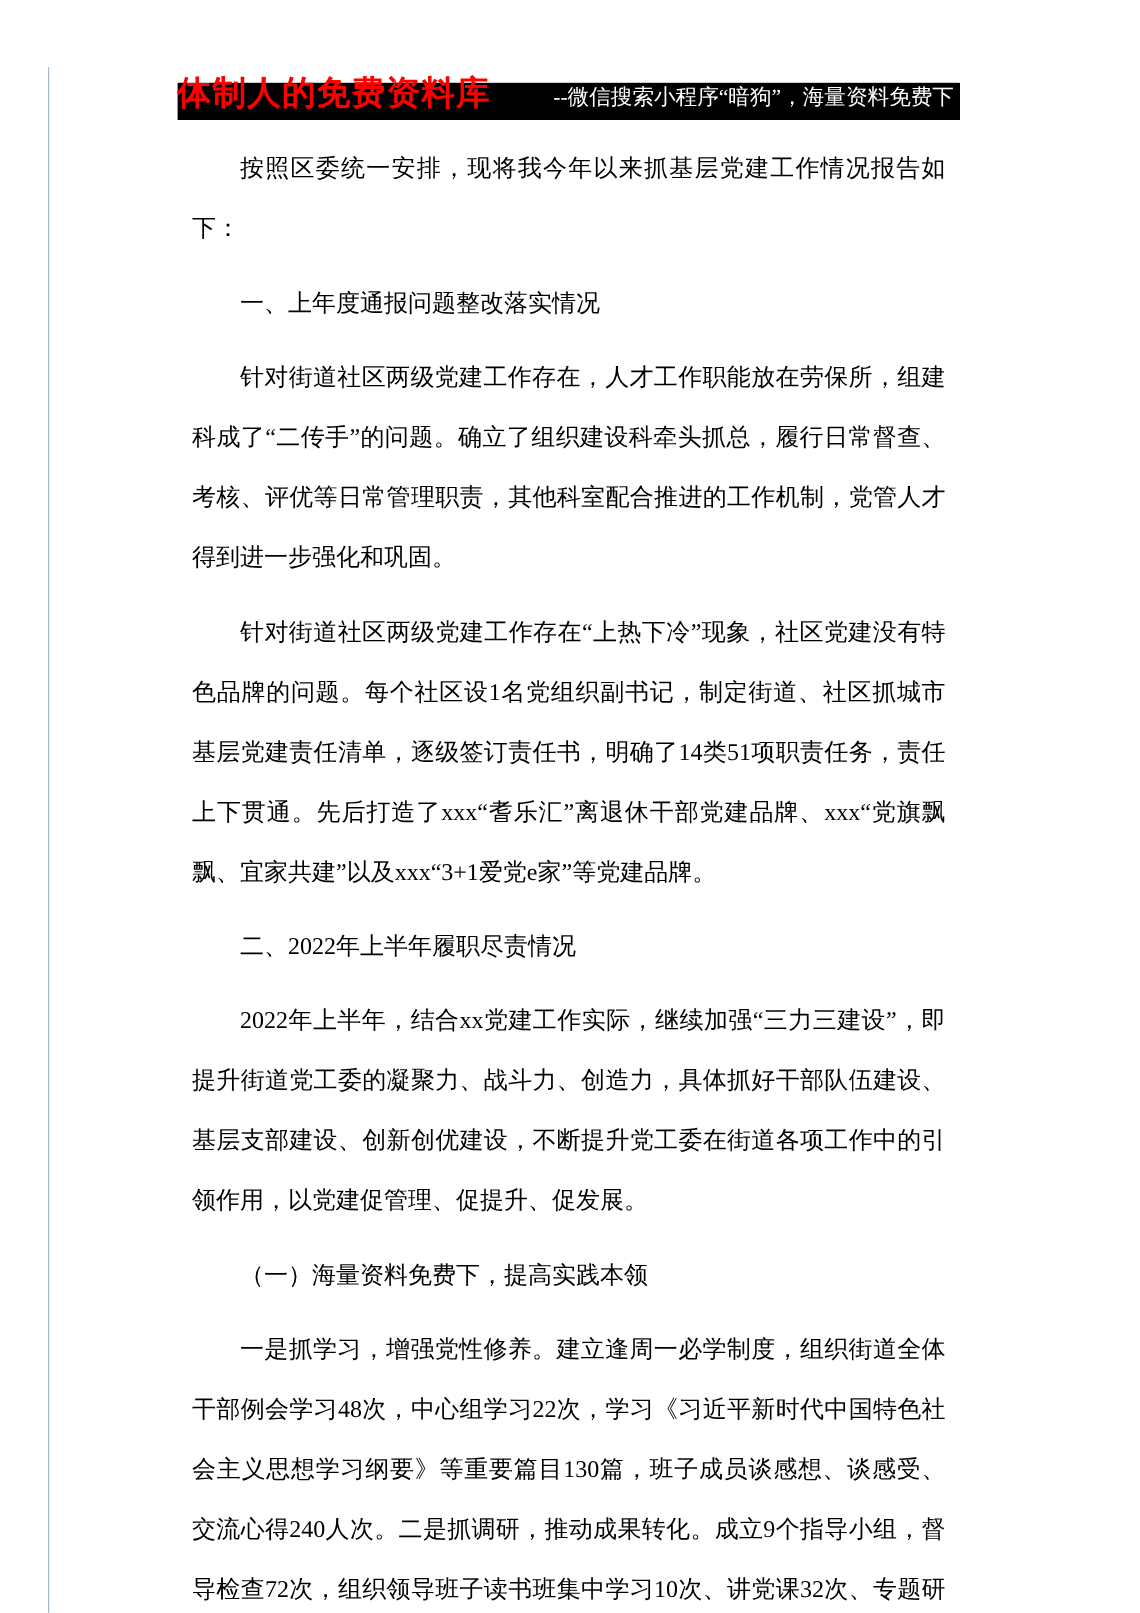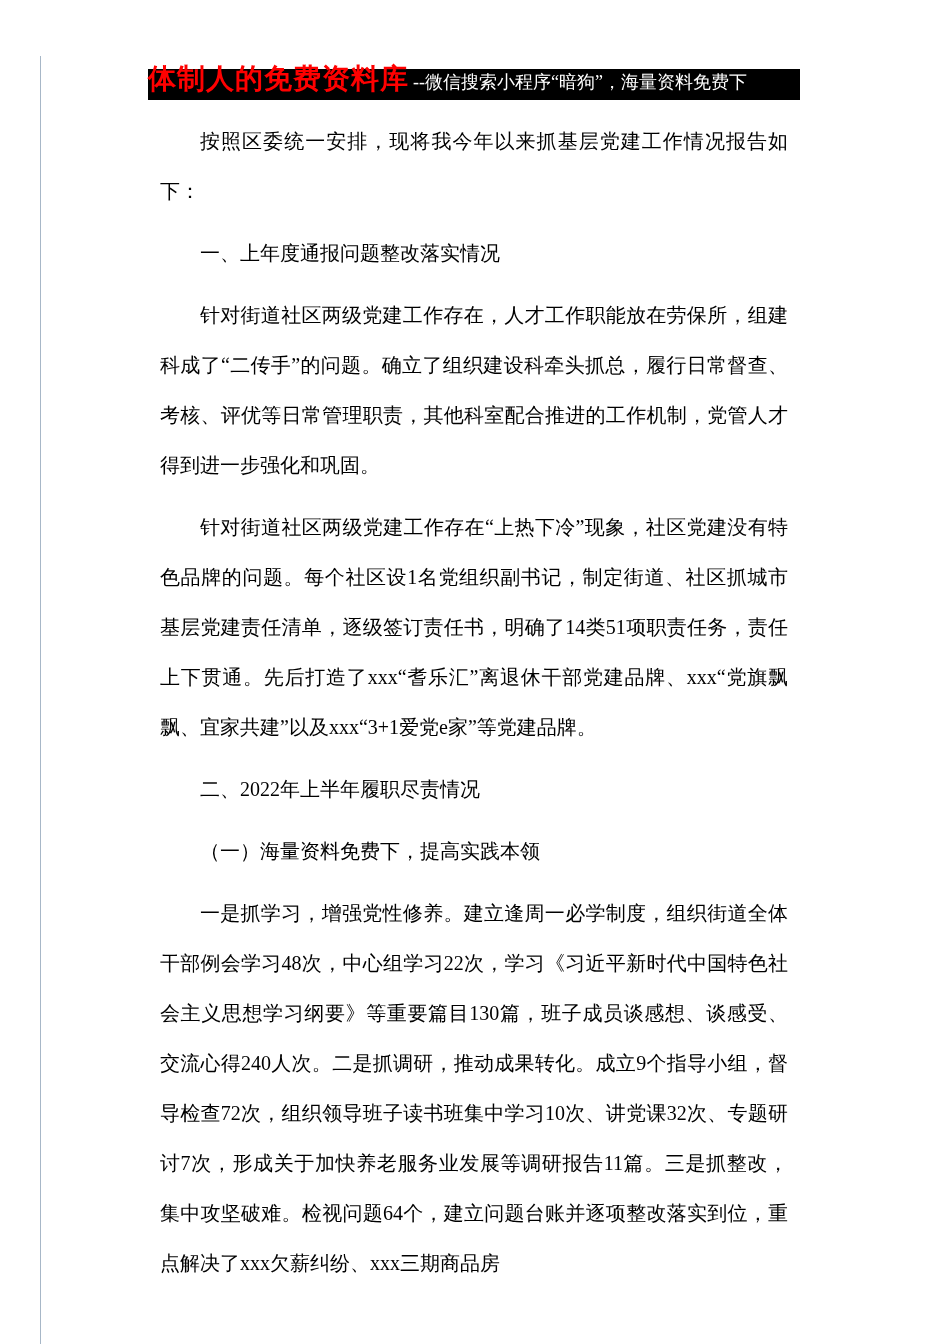--- a/index.html
+++ b/index.html
@@ -36,20 +36,21 @@
     top: 13px;
     width: 100%;
     height: 31px;
     background: #000000;
   }
   .header-content {
     position: relative;
     display: flex;
     align-items: baseline;
     padding-top: 2px;
+    gap: 48px;
   }
   .brand {
     font-size: 28px;
     font-weight: bold;
     color: #ff0000;
     letter-spacing: 1px;
     line-height: 42px;
     white-space: nowrap;
   }
   .tagline {
@@ -91,16 +92,17 @@
       <span class="tagline">--微信搜索小程序“暗狗”，海量资料免费下</span>
     </div>
   </header>
 
   <main class="doc">
       <p class="body-para"><span>按照区委统一安排，现将我今年以来抓基层党建工作情况报告如下：</span></p>
       <p class="heading"><span class="bold">一、上年度通报问题整改落实情况</span></p>
       <p class="body-para"><span class="bold">针对街道社区两级党建工作存在，人才工作职能放在劳保所，组建科成了“二传手”的问题。</span><span>确立了组织建设科牵头抓总，履行日常督查、考核、评优等日常管理职责，其他科室配合推进的工作机制，党管人才得到进一步强化和巩固。</span></p>
       <p class="body-para"><span class="bold">针对街道社区两级党建工作存在“上热下冷”现象，社区党建没有特色品牌的问题。</span><span>每个社区设1名党组织副书记，制定街道、社区抓城市基层党建责任清单，逐级签订责任书，明确了14类51项职责任务，责任上下贯通。先后打造了xxx“耆乐汇”离退休干部党建品牌、xxx“党旗飘飘、宜家共建”以及xxx“3+1爱党e家”等党建品牌。</span></p>
       <p class="heading"><span class="bold">二、2022年上半年履职尽责情况</span></p>
+      <p class="body-para"><span>2022年上半年，结合xx党建工作实际，继续加强“三力三建设”，即提升街道党工委的凝聚力、战斗力、创造力，具体抓好干部队伍建设、基层支部建设、创新创优建设，不断提升党工委在街道各项工作中的引领作用，以党建促管理、促提升、促发展。</span></p>
       <p class="heading"><span class="bold">（一）海量资料免费下，提高实践本领</span></p>
       <p class="body-para"><span>一是抓学习，增强党性修养。建立逢周一必学制度，组织街道全体干部例会学习48次，中心组学习22次，学习《习近平新时代中国特色社会主义思想学习纲要》等重要篇目130篇，班子成员谈感想、谈感受、交流心得240人次。二是抓调研，推动成果转化。成立9个指导小组，督导检查72次，组织领导班子读书班集中学习10次、讲党课32次、专题研讨7次，形成关于加快养老服务业发展等调研报告11篇。三是抓整改，集中攻坚破难。检视问题64个，建立问题台账并逐项整改落实到位，重点解决了xxx欠薪纠纷、xxx三期商品房</span></p>
     </main>
 </div>
 
 </body></html>

